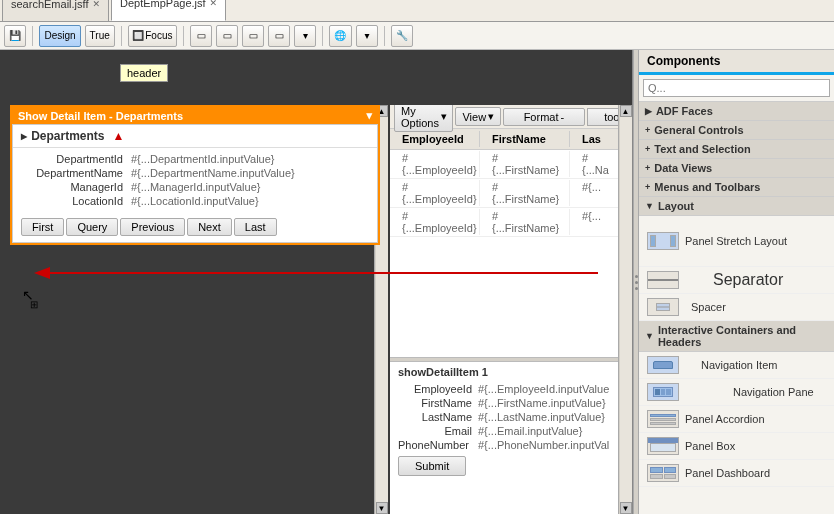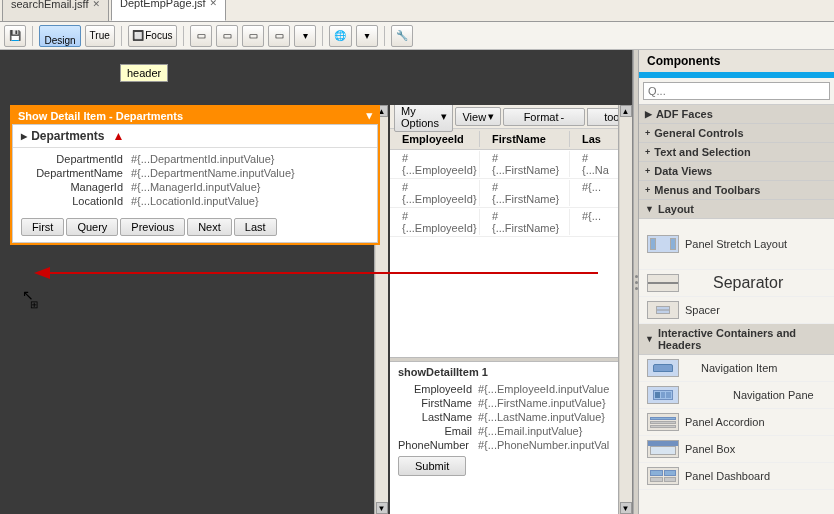--- a/index.html
+++ b/index.html
@@ -7,21 +7,21 @@
 
     
     .tab-bar { display: flex; background: #f0ece4; border-bottom: 1px solid #999; height: 22px; align-items: flex-end; padding-left: 2px; }
     .tab { display: flex; align-items: center; height: 36px; padding: 0 8px; background: #e8e4dc; border: 1px solid #999; border-bottom: none; margin-right: 2px; cursor: pointer; font-size: 11px; color: #333; }
     .tab.active { background: #fff; border-bottom: 1px solid #fff; z-index: 1; }
     .tab-close { margin-left: 4px; font-size: 9px; color: #666; }
 
     
     .toolbar { display: flex; align-items: center; background: #f5f3ee; border-bottom: 1px solid #bbb; height: 28px; padding: 2px 4px; gap: 4px; }
     .toolbar-btn { display: flex; align-items: center; justify-content: center; height: 22px; min-width: 22px; padding: 0 4px; background: linear-gradient(to bottom, #fff, #e8e4dc); border: 1px solid #aaa; border-radius: 2px; cursor: pointer; font-size: 10px; }
-    .toolbar-btn.active { background: linear-gradient(to bottom, #d0e8ff, #b0d0f8); border-color: #5a8fc0; align-items: flex-end; }
+    .toolbar-btn.active { background: linear-gradient(to bottom, #d0e8ff, #b0d0f8); border-color: #5a8fc0; }
     .toolbar-divider { width: 1px; height: 20px; background: #bbb; margin: 0 2px; }
 
     
     .main-area { display: flex; height: calc(514px - 22px - 28px); }
 
     
     .canvas-area { flex: 1; background: #3a3a3a; position: relative; overflow: hidden; border-right: 1px solid #888; }
 
     
     .header-tooltip { position: absolute; top: 14px; left: 120px; background: #ffffcc; border: 1px solid #999; padding: 2px 6px; font-size: 11px; z-index: 10; }
@@ -243,21 +243,21 @@
 
   </div>
 
   <div class="v-splitter">
     <div class="v-splitter-dot"></div>
     <div class="v-splitter-dot"></div>
     <div class="v-splitter-dot"></div>
   </div>
 
   <div class="right-panel-scroll">
-    <div style="background:#e8e4dc; padding:4px 8px; font-size:12px; font-weight:bold; border-bottom:6px solid #0ea5e9;">
+    <div style="background:#e8e4dc; padding:4px 8px; font-size:12px; font-weight:bold; border-bottom:3px solid #0ea5e9;">
       <span>Components</span>
     </div>
     <div style="padding:4px; border-bottom:1px solid #ccc;">
       <input type="text" style="width: 100%; padding: 2px 4px; border: 1px solid rgb(170, 170, 170); font-size: 11px;" placeholder="Q...">
     </div>
 
     <div style="display:flex; align-items:center; padding:3px 6px; background:#d8d4cc; border-bottom:1px solid #ccc; cursor:pointer; font-size:11px; font-weight:bold; color:#333;">
       <span style="margin-right:4px; font-size:9px;">▶</span>
       <span>ADF Faces</span>
     </div>
@@ -295,21 +295,21 @@
       <span style="font-size:11px; color:#333;">Panel Stretch Layout</span>
     </div>
 
     <div style="display:flex; align-items:center; padding:4px 8px; border-bottom:1px solid #eee; cursor:pointer; gap:6px;">
       <div style="width:32px; height:18px; border:1px solid #aaa; background:#e8e4dc; display:flex; align-items:center; justify-content:center; font-size:8px; color:#555; flex-shrink:0;">
         <div style="width:100%; height:2px; background:#888;"></div>
       </div>
       <span style="font-size:16px; color:#333;margin-left:28px;">Separator</span>
     </div>
 
-    <div style="display:flex; align-items:center; padding:4px 8px; border-bottom:1px solid #eee; cursor:pointer; gap:6px;">
+    <div style="display:flex; align-items:center; padding:4px 8px; border-bottom:1px solid #eee; cursor:pointer; gap:12px;">
       <div style="width:32px; height:18px; border:1px solid #aaa; background:#e8e4dc; display:flex; align-items:center; justify-content:center; font-size:8px; color:#888; flex-shrink:0;">
         <div style="width:14px; height:8px; background:#c0d0e8; border:1px solid #aaa; position:relative;">
           <div style="position:absolute; top:50%; left:0; right:0; height:1px; background:#999; transform:translateY(-50%);"></div>
         </div>
       </div>
       <span style="font-size:11px; color:#333;">Spacer</span>
     </div>
 
     <div style="display:flex; align-items:center; padding:3px 6px; background:#d8d4cc; border-bottom:1px solid #ccc; cursor:pointer; font-size:11px; font-weight:bold; color:#333;">
       <span style="margin-right:4px; font-size:9px;">▼</span>

